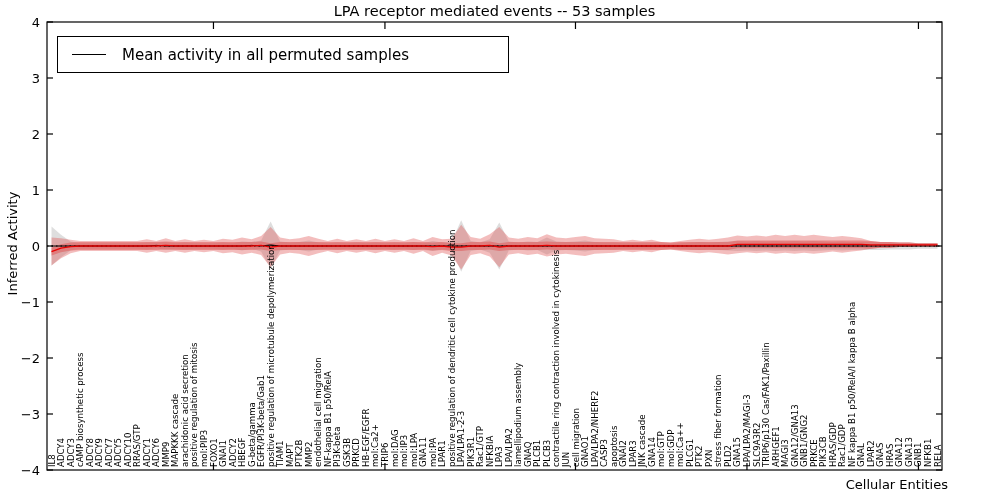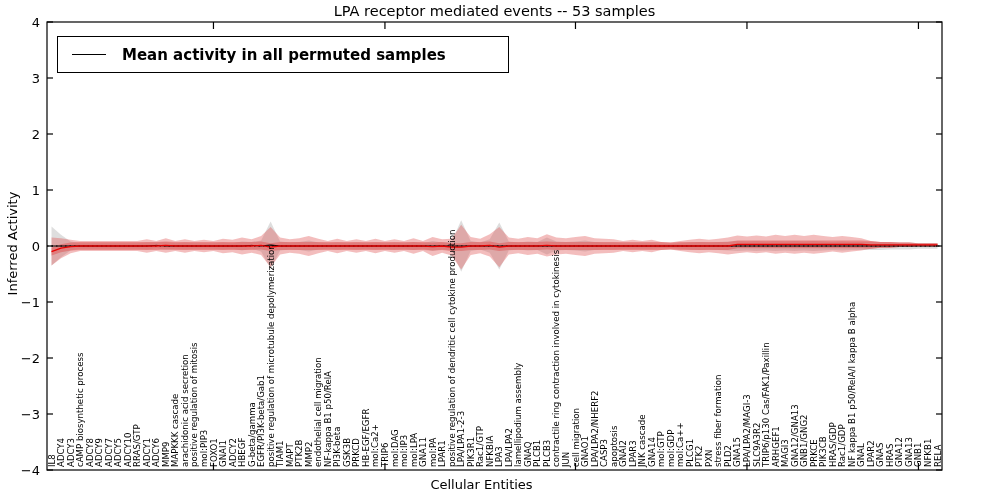--- a/index.html
+++ b/index.html
@@ -1,26 +1,26 @@
 <!DOCTYPE html>
 <html><head>
 <meta charset="utf-8">
 <style>
   html,body{margin:0;padding:0;background:#ffffff;}
   .fig{position:relative;width:1000px;height:500px;background:#fff;
        font-family:"DejaVu Sans","Liberation Sans",sans-serif;overflow:hidden;}
   svg{position:absolute;left:0;top:0;}
   .title{position:absolute;left:47px;top:3px;width:895px;text-align:center;
          font-size:14.5px;color:#000;}
-  .xlabel{position:absolute;left:34px;top:477px;width:895px;text-align:center;
+  .xlabel{position:absolute;left:53px;top:477px;width:895px;text-align:right;
           font-size:13px;color:#000;}
   .ylabel{position:absolute;left:-88px;top:236px;width:200px;text-align:center;
           font-size:13px;color:#000;transform:rotate(-90deg);}
   .legend{position:absolute;left:57px;top:36px;width:452px;border:1.5px solid #000;
-          background:#fff;padding:6px 0 6px 14px;box-sizing:border-box;font-weight:bold;}
+          background:#fff;padding:6px 0 6px 14px;box-sizing:border-box;}
   .legend-row{display:flex;align-items:center;height:23px;}
   .legend-swatch{display:inline-block;width:34px;height:0;border-top-width:1.6px;
                  border-top-style:solid;margin-right:16px;}
   .legend-label{font-size:15px;color:#000;}
 </style>
 </head>
 <body>
 
 <div class="fig">
   <svg width="1000" height="500">

